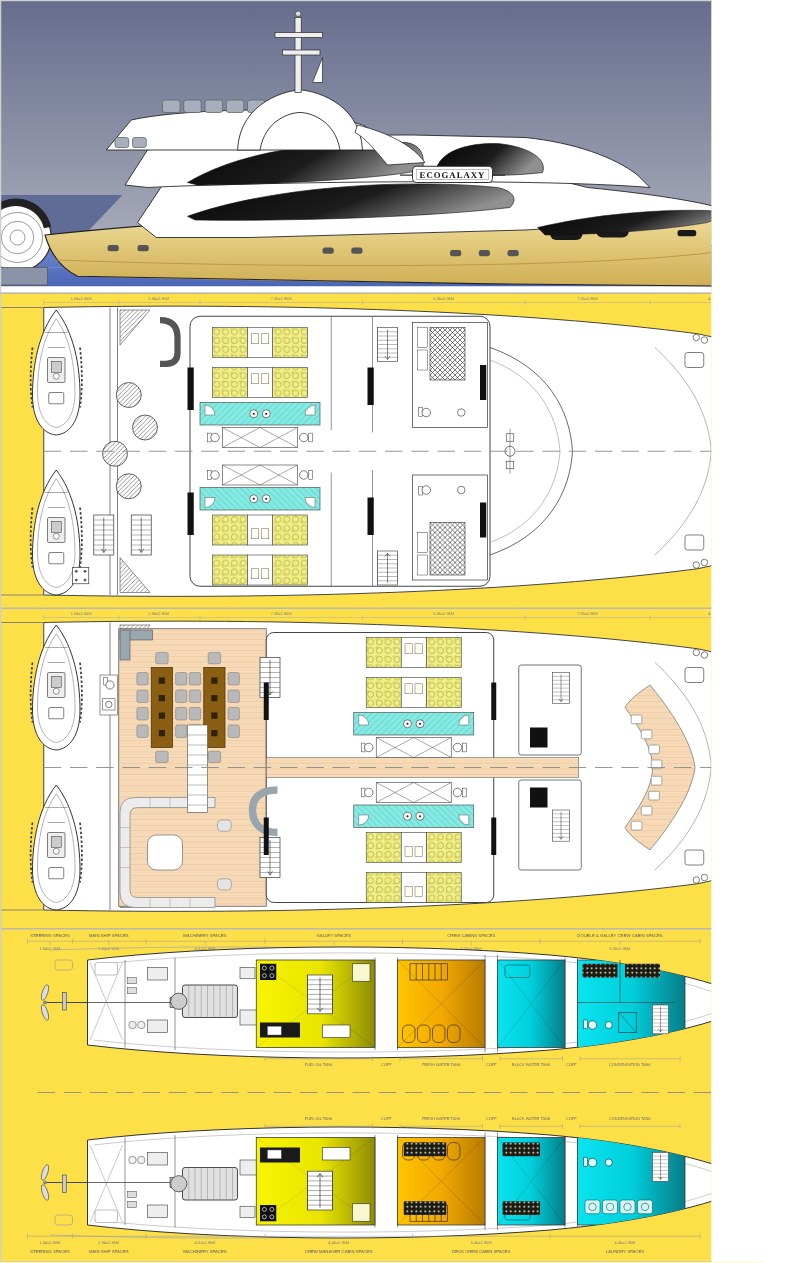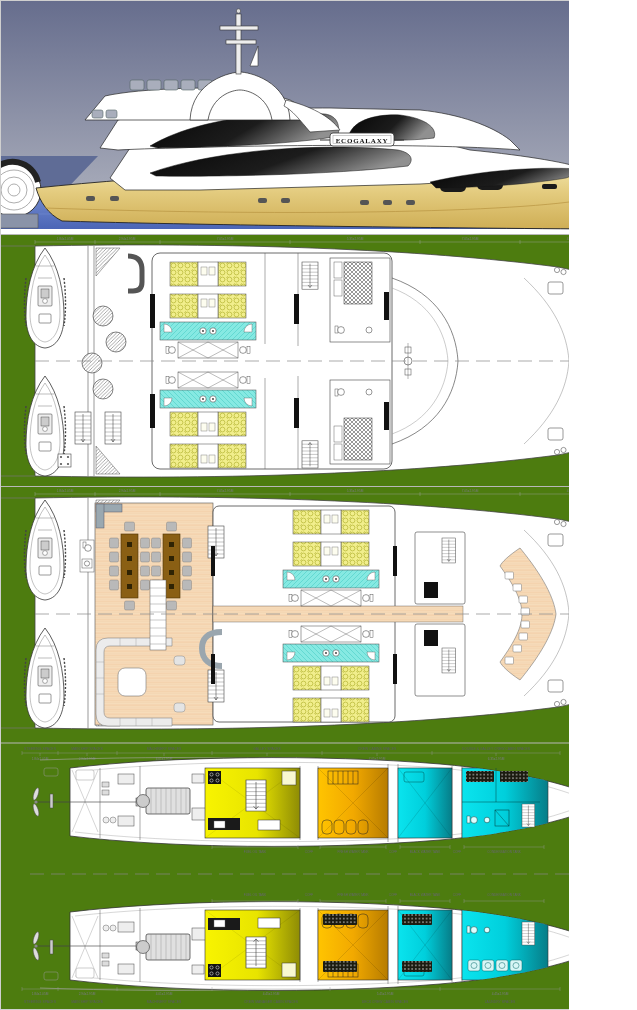--- a/index.html
+++ b/index.html
@@ -1,16 +1,16 @@
 <!DOCTYPE html>
 <html><head>
 <meta charset="utf-8">
 <style>
   html,body{margin:0;padding:0;background:#fff;}
-  #stage{position:relative;width:569px;height:1010px;background:#4d7c0f;overflow:hidden;}
+  #stage{position:relative;width:569px;height:1010px;background:#fde047;overflow:hidden;}
   svg{position:absolute;top:0;left:0;}
   text{font-family:"Liberation Sans",sans-serif;}
   .t3{font-size:3.2px;fill:#7a7a84;}
   .lbl{font-size:3.4px;fill:#5a5a64;}
   .tnk{font-size:3.1px;fill:#66666e;}
   .badge{font-family:"Liberation Serif",serif;font-weight:bold;font-size:7px;fill:#111;letter-spacing:.8px;}
 </style>
 </head>
 <body>
 

